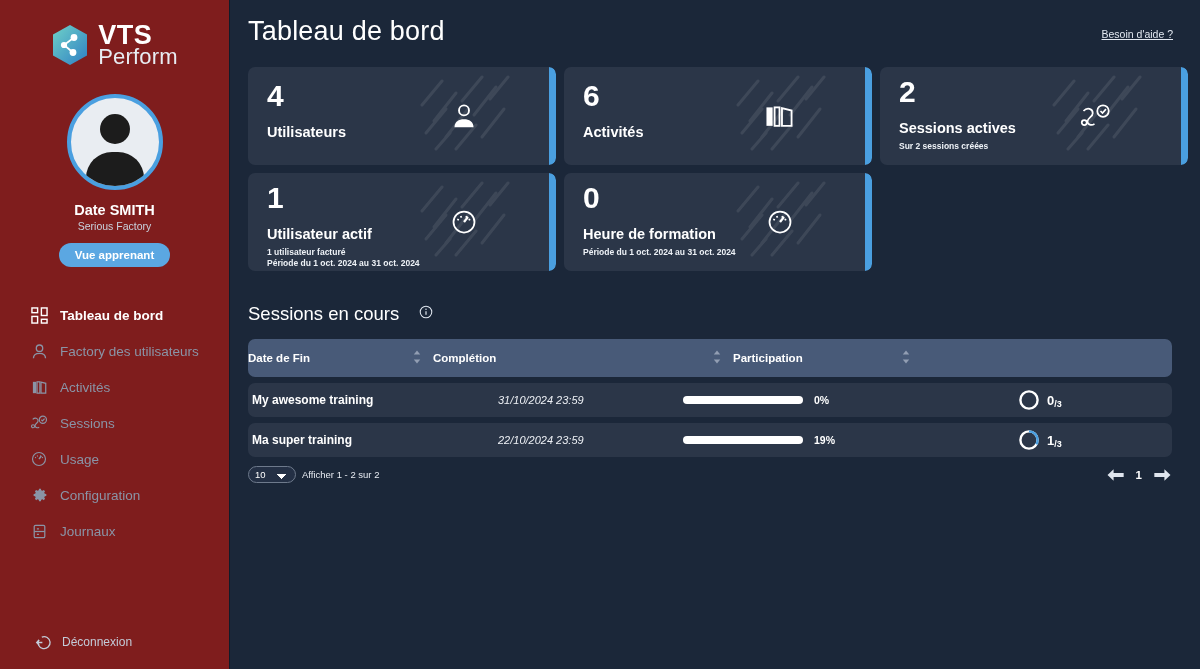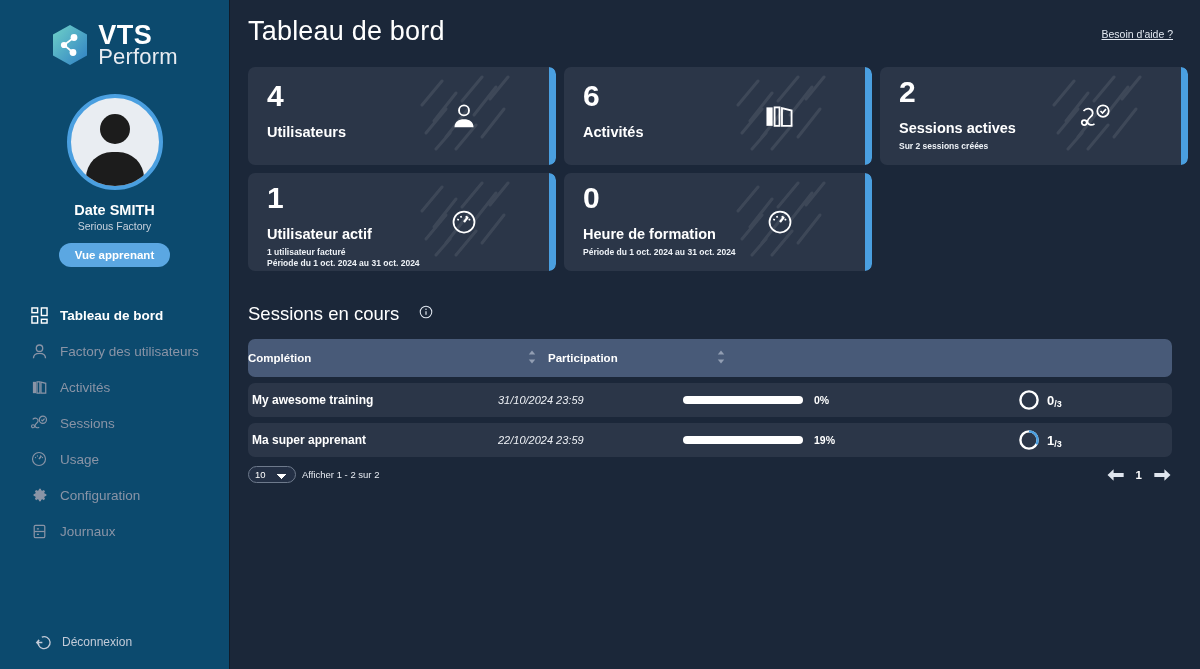--- a/index.html
+++ b/index.html
@@ -7,21 +7,21 @@
     width: 1200px; height: 669px;
     background: #1b2739;
     font-family: "Liberation Sans", sans-serif;
     overflow: hidden;
   }
   .app { display: flex; width: 1200px; height: 669px; }
 
   
   .sidebar {
     width: 230px; height: 669px;
-    background: #0c4a6e;
+    background: #7f1d1d;
     border-right: 1px solid #101b29;
     display: flex; flex-direction: column;
     flex: 0 0 230px;
     position: relative;
   }
   .logo-row {
     display: flex; align-items: center; justify-content: center;
     gap: 9px; padding-top: 22px;
   }
   .logo-mark { width: 38px; height: 42px; flex: 0 0 38px; }
@@ -502,20 +502,29 @@
         <svg width="14" height="14" viewBox="0 0 16 16" fill="none" stroke="#dfe5ee" stroke-width="1.2">
           <circle cx="8" cy="8" r="6.6"></circle>
           <path d="M8 7.2v4" stroke-width="1.4"></path>
             <circle cx="8" cy="4.9" r="0.85" fill="#dfe5ee" stroke="none"></circle>
         </svg>
       </span>
     </div>
 
     <div class="table">
       <div class="thead">
+        <div class="th c-date">
+          <span>Date de Fin</span>
+          <span class="sort">
+            <svg width="8" height="14" viewBox="0 0 8 14">
+                <path d="M4 0.5 L7.2 4.6 H0.8 Z" fill="#cfd7e4"></path>
+                <path d="M4 13.5 L0.8 9.4 H7.2 Z" fill="#cfd7e4"></path>
+              </svg>
+          </span>
+        </div>
         <div class="th c-comp">
           <span>Complétion</span>
           <span class="sort">
             <svg width="8" height="14" viewBox="0 0 8 14">
                 <path d="M4 0.5 L7.2 4.6 H0.8 Z" fill="#cfd7e4"></path>
                 <path d="M4 13.5 L0.8 9.4 H7.2 Z" fill="#cfd7e4"></path>
               </svg>
           </span>
         </div>
         <div class="th c-part">
@@ -542,21 +551,21 @@
           <span class="donut">
             <svg width="22" height="22" viewBox="0 0 22 22">
               <circle cx="11" cy="11" r="8.6" fill="none" stroke="#ffffff" stroke-width="2.4"></circle>
             </svg>
           </span>
           <span class="part-txt"><span>0</span><sub>/<span>3</span></sub></span>
         </div>
       </div>
 
       <div class="trow">
-        <div class="td c-nom">Ma super apprenant</div>
+        <div class="td c-nom">Ma super training</div>
         <div class="td c-date">22/10/2024 23:59</div>
         <div class="td c-comp">
           <span class="bar-track">
             <span class="bar-fill" id="fill1" style="width: 19%;"></span>
           </span>
           <span class="bar-pct">19%</span>
         </div>
         <div class="td c-part">
           <span class="donut">
             <svg width="22" height="22" viewBox="0 0 22 22">

